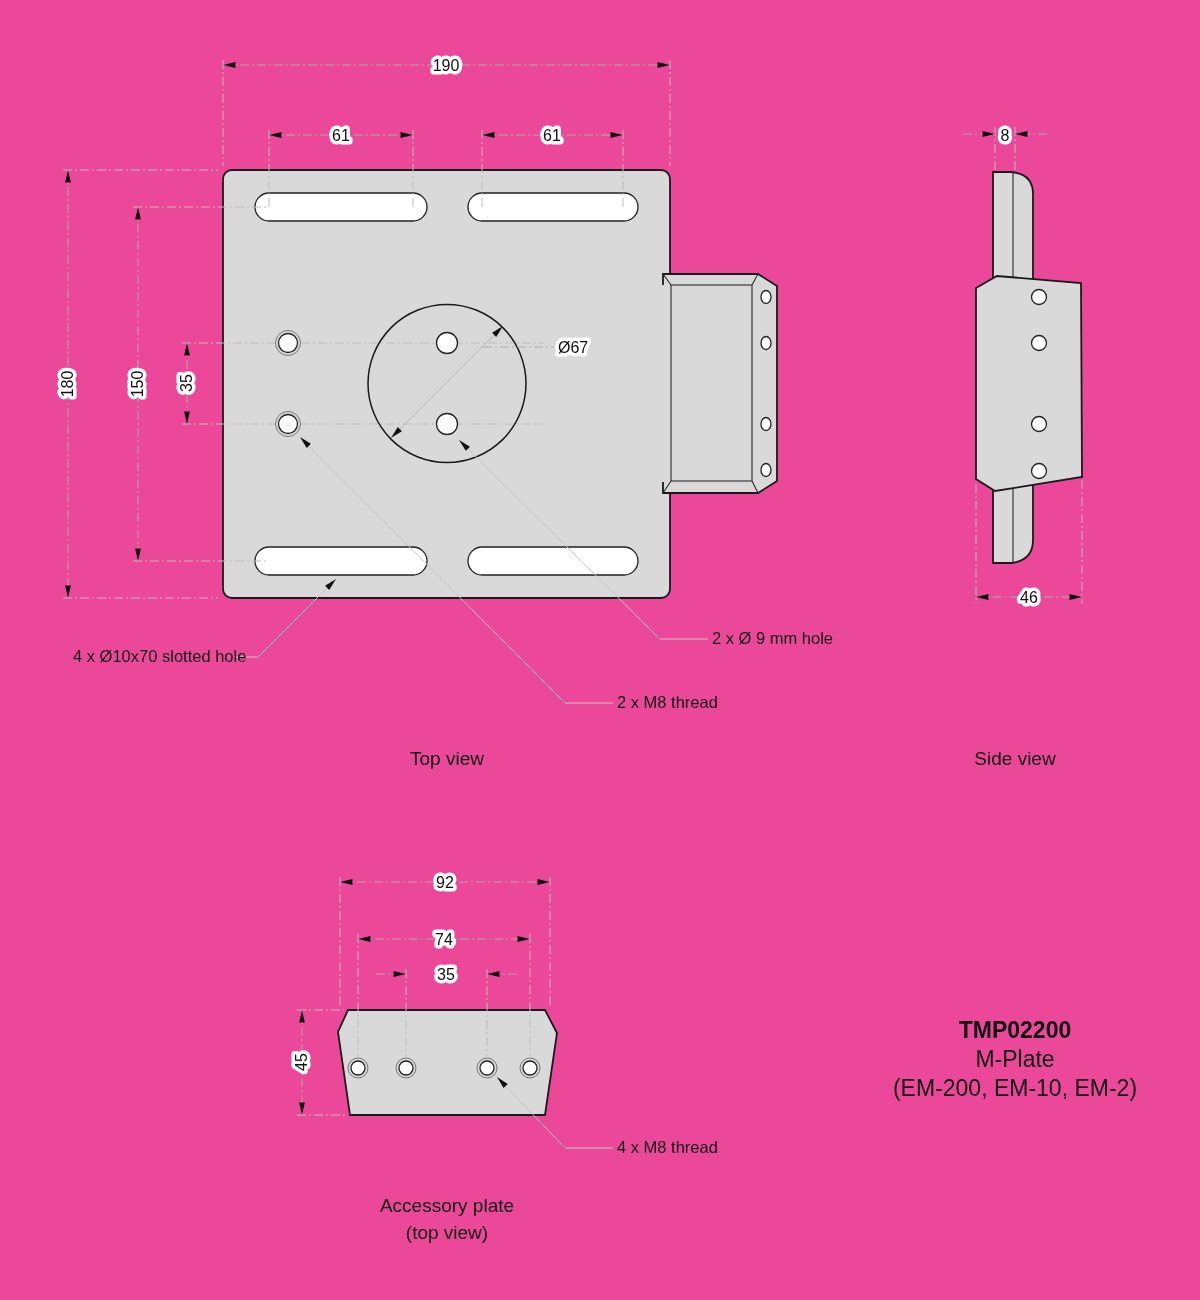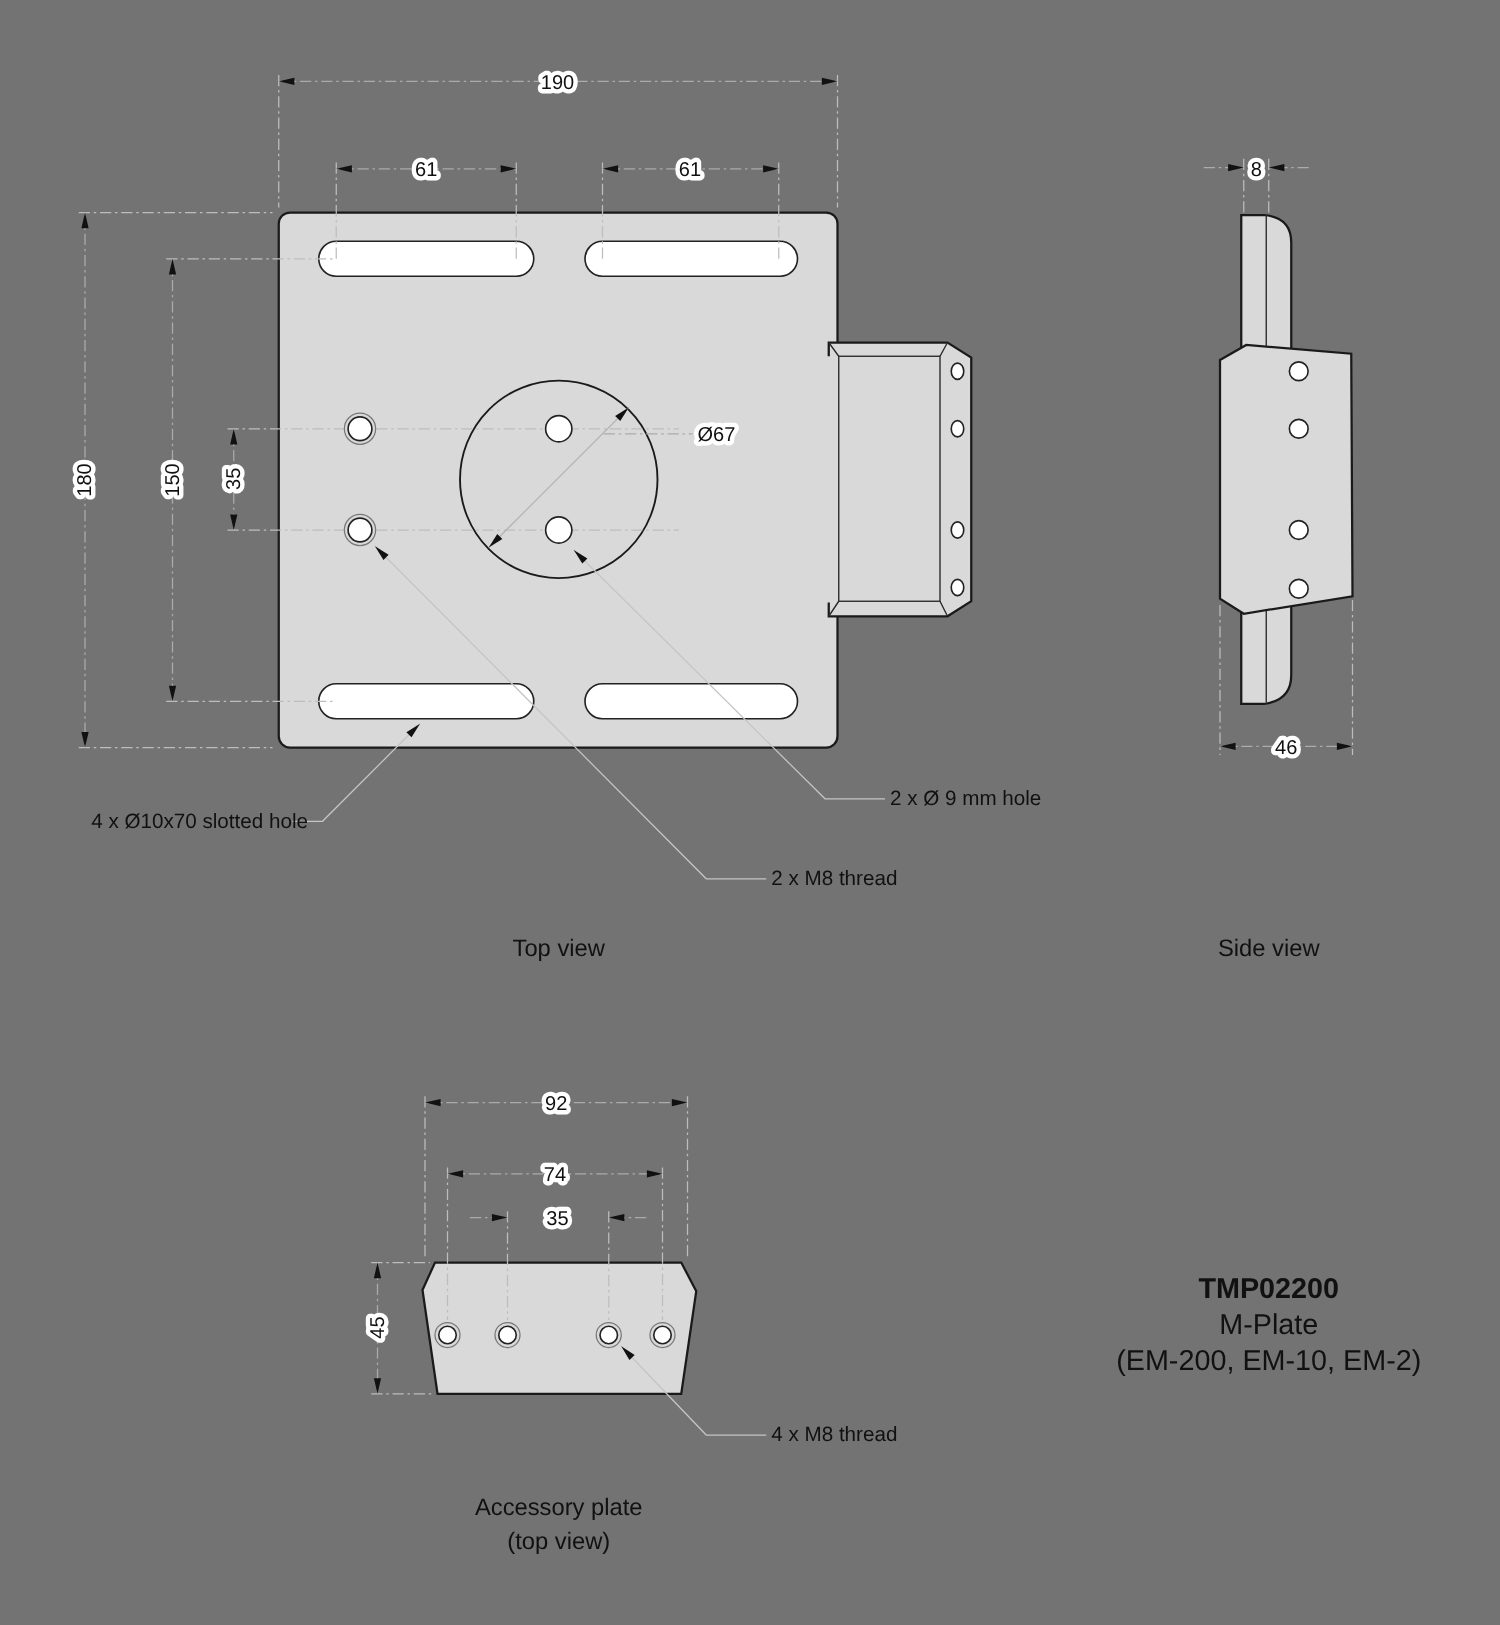--- a/index.html
+++ b/index.html
@@ -5,21 +5,21 @@
   html, body {
     margin: 0;
     padding: 0;
     background: #ffffff;
     font-family: "Liberation Sans", sans-serif;
   }
   .canvas {
     position: relative;
     width: 1200px;
     height: 1300px;
-    background: #737373;
+    background: #ec4899;
     overflow: hidden;
   }
   svg { display: block; }
   text {
     font-family: "Liberation Sans", sans-serif;
     fill: #111111;
   }
   .dim-text {
     font-size: 16px;
     paint-order: stroke;

